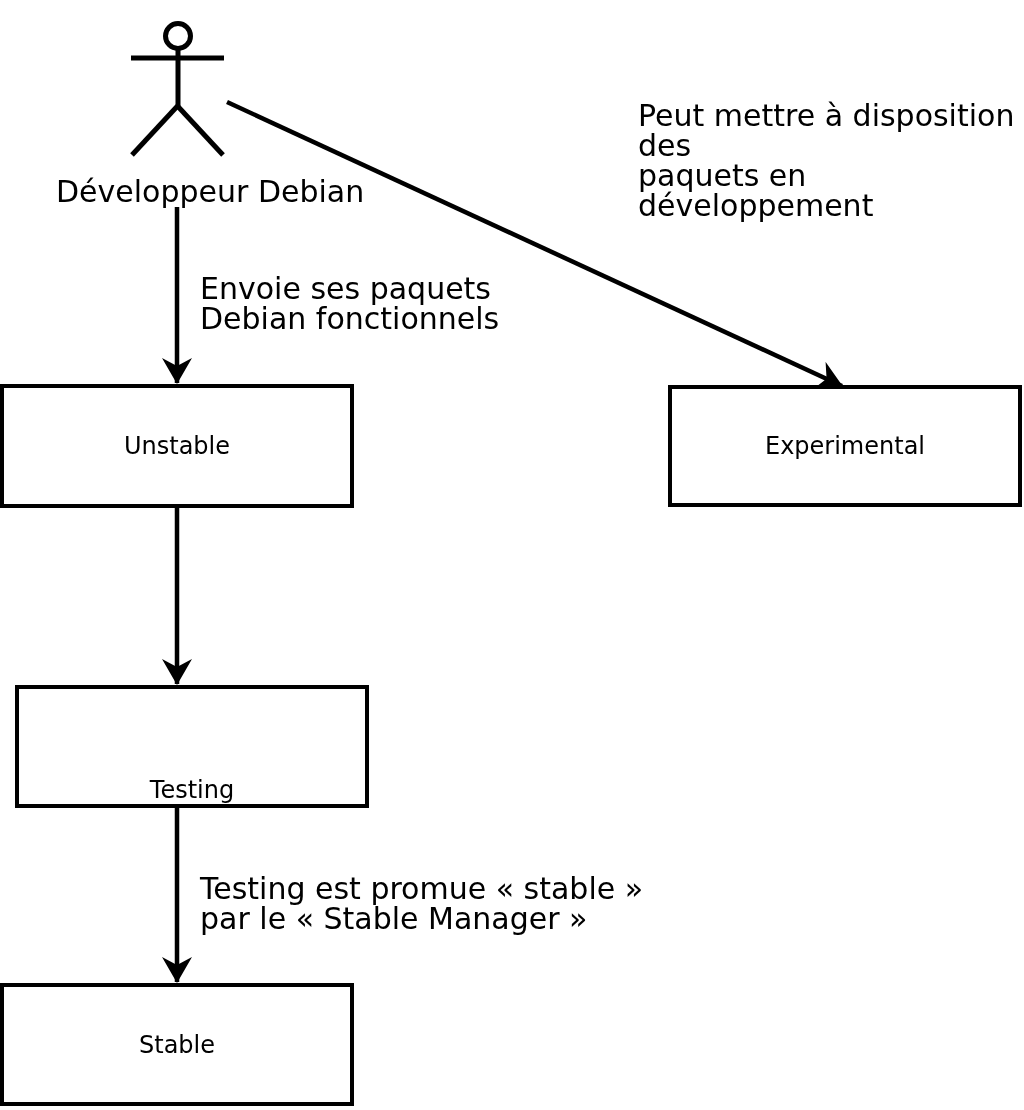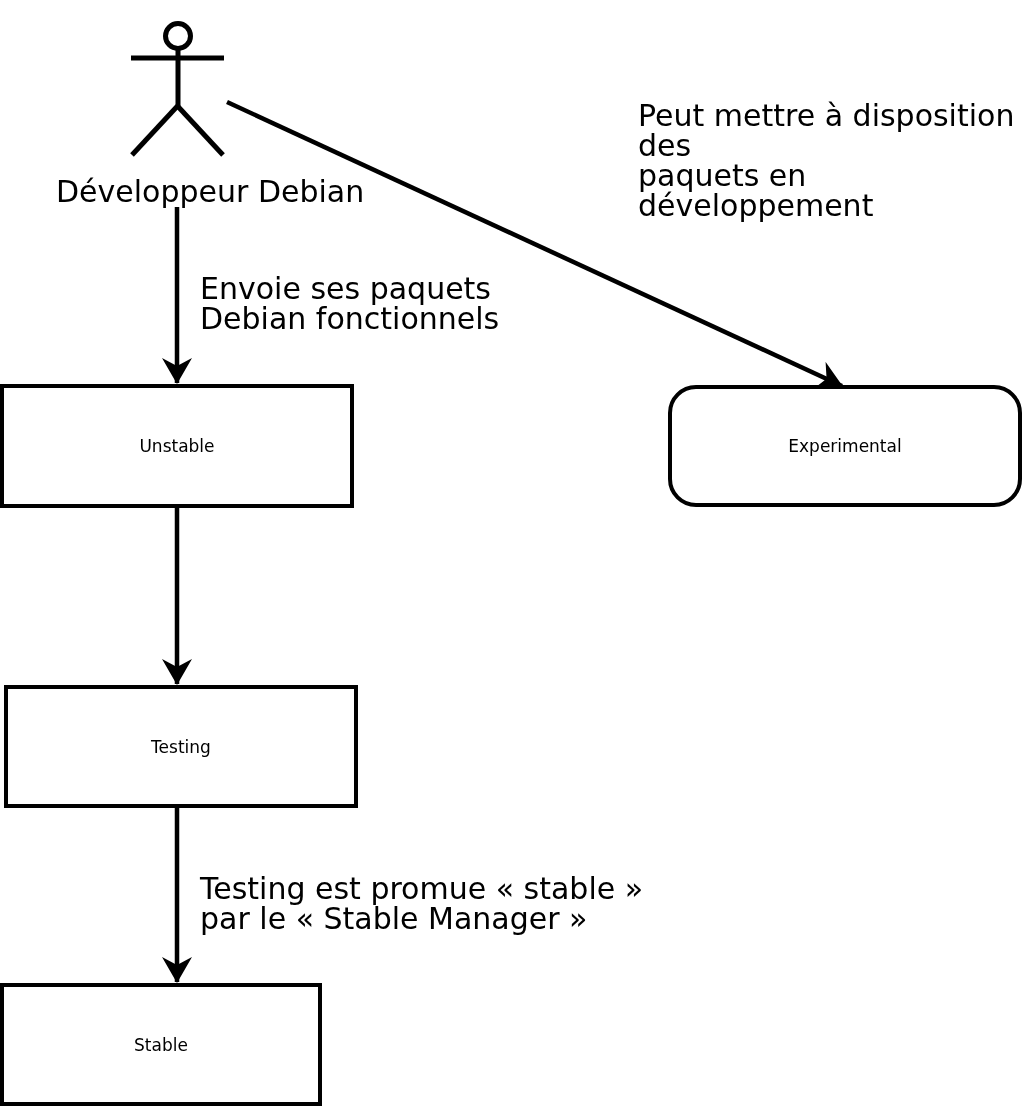--- a/index.html
+++ b/index.html
@@ -24,26 +24,26 @@
     height: 1110px;
   }
   .node-box {
     position: absolute;
     box-sizing: border-box;
     border: 4px solid #000000;
     background: #ffffff;
     display: flex;
     align-items: center;
     justify-content: center;
-    font-size: 17px;
+    font-size: 24px;
   }
   .box-unstable     { left: 0px;   top: 384px; width: 354px; height: 124px; }
-  .box-experimental { left: 668px; top: 385px; width: 354px; height: 122px; border-radius: 28px; }
-  .box-testing      { left: 4px;   top: 685px; width: 354px; height: 123px; }
-  .box-stable       { left: 0px;   top: 983px; width: 322px; height: 123px; }
+  .box-experimental { left: 668px; top: 385px; width: 354px; height: 122px; }
+  .box-testing      { left: 15px;   top: 685px; width: 354px; height: 123px; align-items: flex-end; }
+  .box-stable       { left: 0px;   top: 983px; width: 354px; height: 123px; }
   .text-label {
     position: absolute;
     font-size: 30px;
     line-height: 30px;
     white-space: pre-line;
     color: #000000;
   }
   .actor-label   { left: 36px;  top: 177px; margin-left: 20px; }
   .note-experimental { left: 638px; top: 101px; }
   .note-unstable { left: 200px; top: 274px; }

